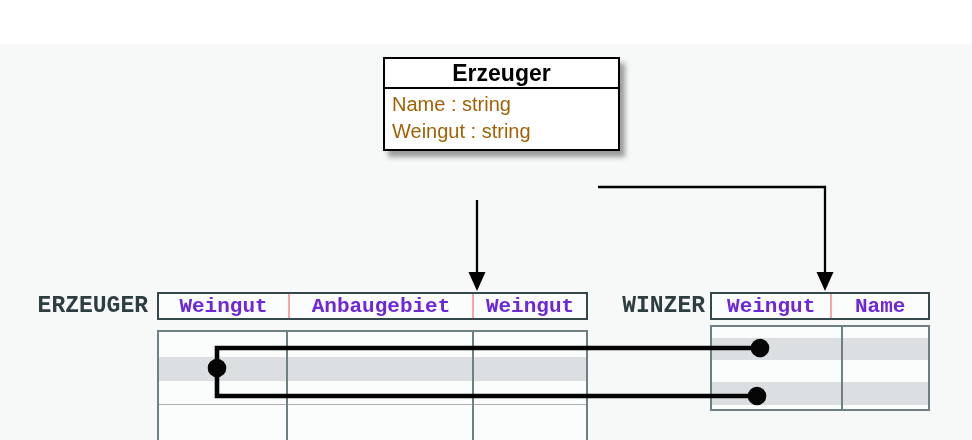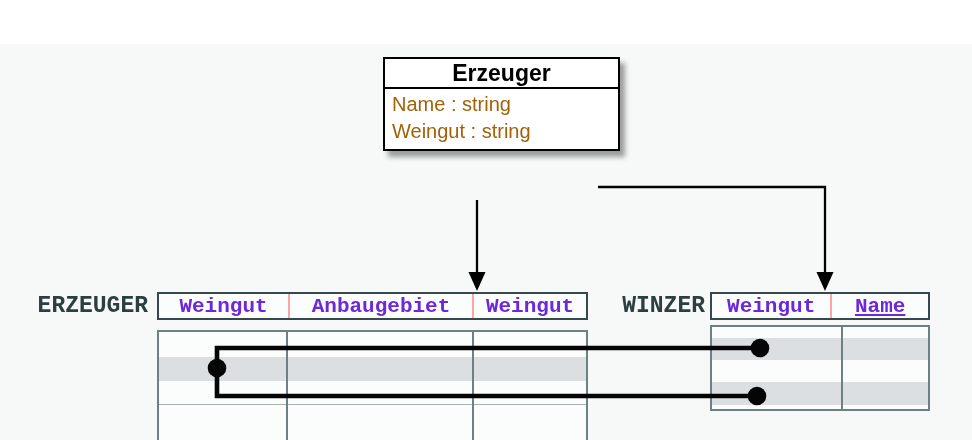--- a/index.html
+++ b/index.html
@@ -37,21 +37,21 @@
   }
   .hcell{
     display:flex;align-items:center;justify-content:center;box-sizing:border-box;
     font-family:"Liberation Mono",monospace;font-weight:bold;font-size:21px;color:#6d28d9;
     white-space:nowrap;overflow:hidden;
   }
   .hcell + .hcell{border-left:2px solid #fca5a5;}
   #erz-header{left:157px;top:248px;width:431px;}
   #erz-header .c1{width:129px;} #erz-header .c2{width:184px;} #erz-header .c3{width:114px;}
   #win-header{left:710px;top:248px;width:220px;}
-  #win-header .c1{width:131px;} #win-header .c2{width:108px;text-decoration:underline;}
+  #win-header .c1{width:131px;} #win-header .c2{width:108px;}
 
   
   .tbl-body{
     position:absolute;box-sizing:border-box;border:2px solid #6e8084;background:#fbfcfc;
   }
   #erz-body{left:157px;top:286px;width:431px;height:113px;}
   #win-body{left:710px;top:281px;width:220px;height:86px;}
   .vline{position:absolute;top:0;bottom:0;width:2px;background:#6e8084;}
   #erz-body .v1{left:127px;} #erz-body .v2{left:313px;}
   #win-body .v1{left:129px;}

